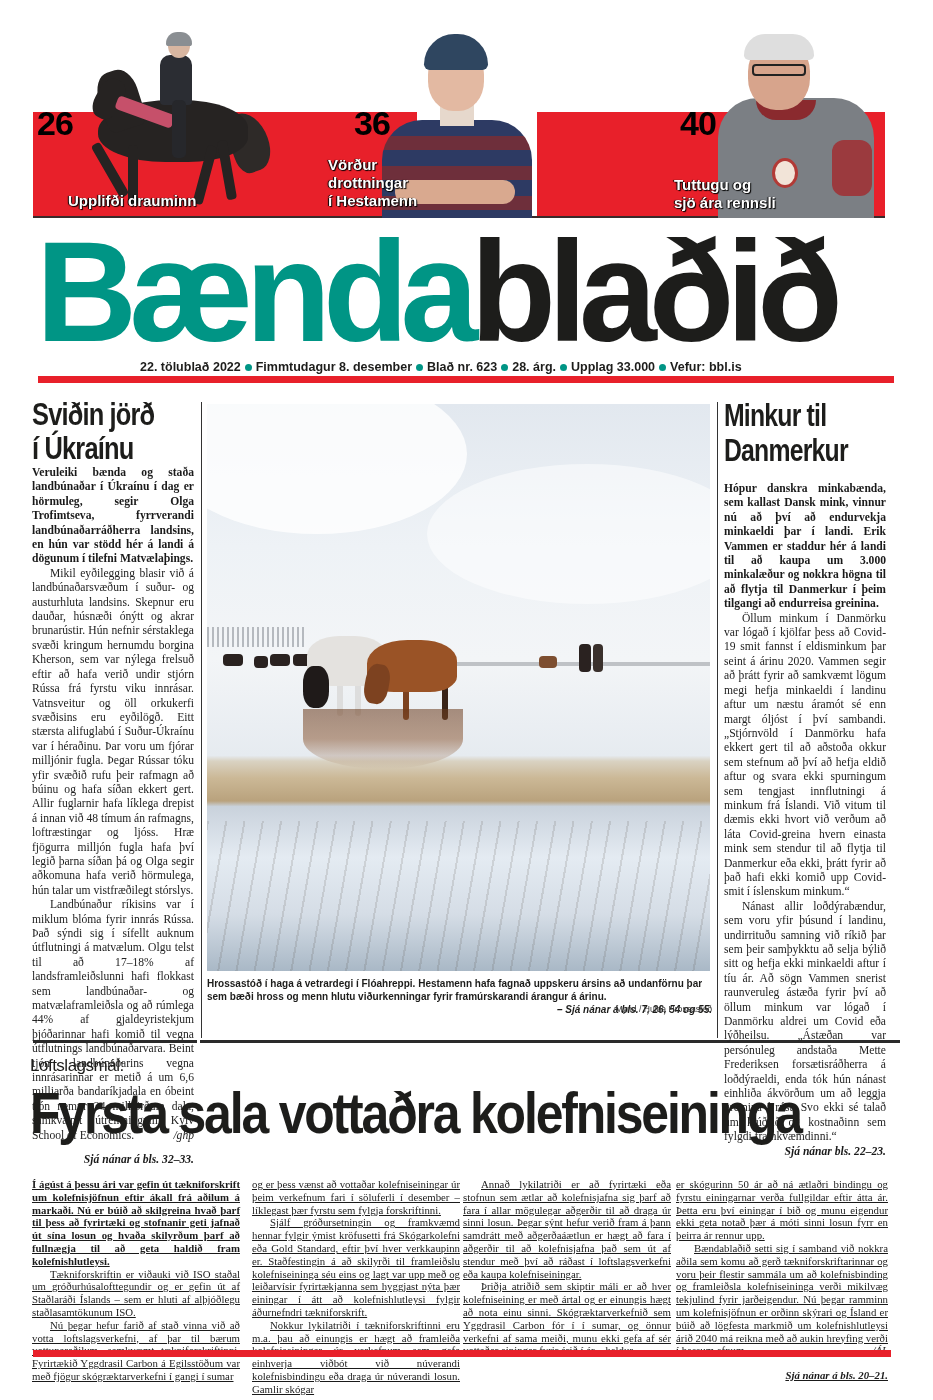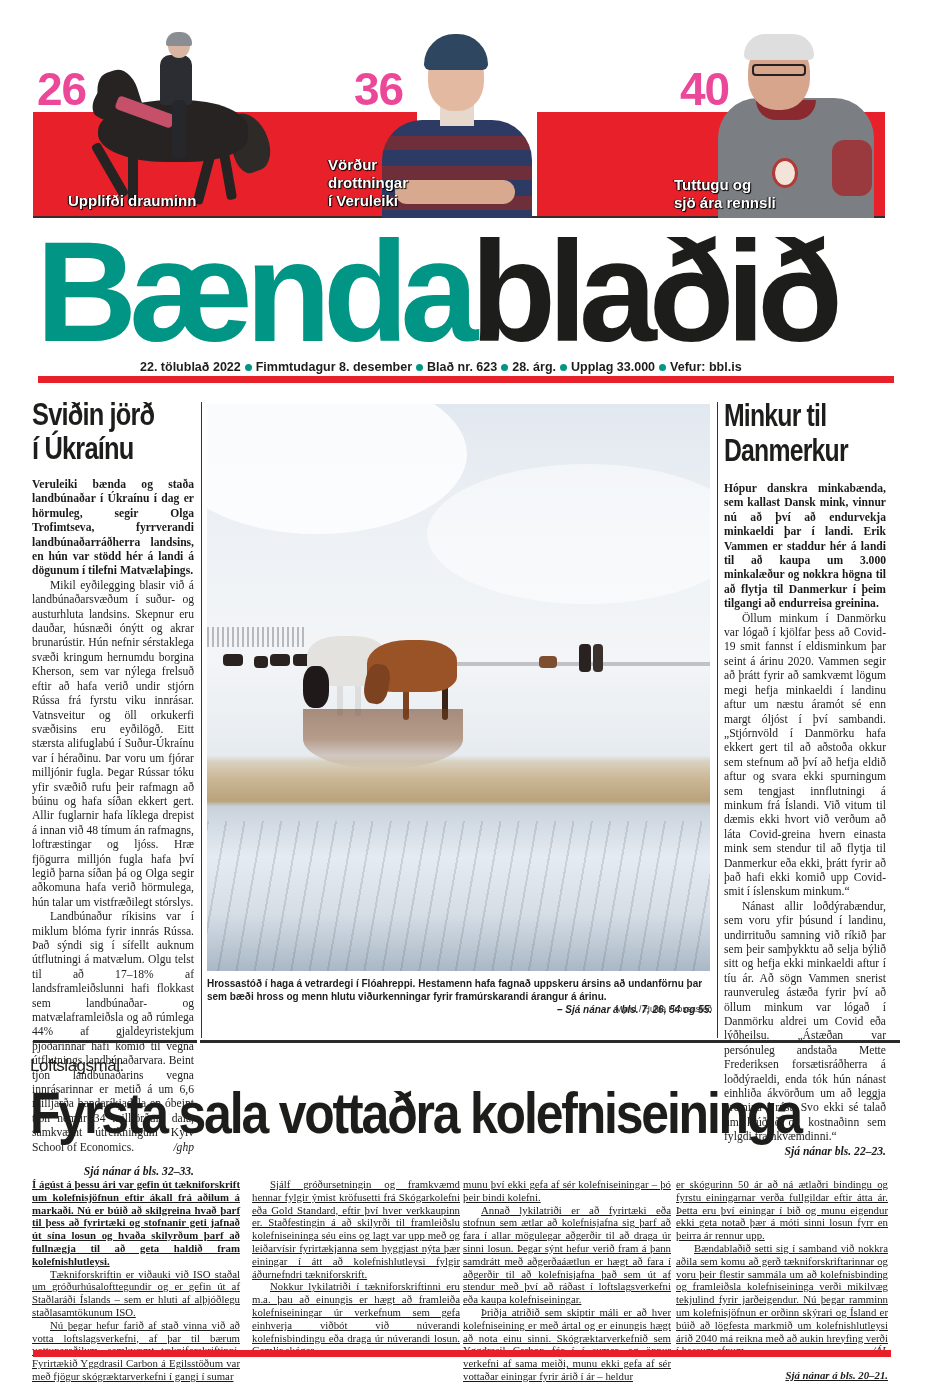--- a/index.html
+++ b/index.html
@@ -3,21 +3,21 @@
 <meta charset="utf-8">
 <style>
   * { box-sizing: border-box; margin: 0; padding: 0; }
   html, body { width: 933px; height: 1400px; background: #ffffff; overflow: hidden; }
   body { position: relative; font-family: "Liberation Serif", serif; color: #1a1a1a; }
 
   
   .teaser-band { position: absolute; left: 33px; top: 112px; width: 384px; height: 106px; background: #e8202a; }
   .teaser-band.right { left: 537px; width: 348px; }
   .teaser-band-line { position: absolute; top: 216px; height: 2px; background: #3a2a2a; }
-  .teaser-num { position: absolute; font-family: "Liberation Sans", sans-serif; font-weight: 700; font-size: 46px; color: #ec4899; letter-spacing: -1px; }
+  .teaser-num { position: absolute; font-family: "Liberation Sans", sans-serif; font-weight: 700; font-size: 34px; color: #000000; letter-spacing: -1px; margin-top: 42px; }
   .teaser-label { position: absolute; font-family: "Liberation Sans", sans-serif; font-weight: 700; font-size: 15px; line-height: 18px; color: #fff; text-shadow: 1px 1px 1px #000, -1px 0 1px #000; }
   .photo { position: absolute; }
 
   
   .horse-body { position: absolute; left: 98px; top: 100px; width: 150px; height: 62px; background: #262322; border-radius: 50% 45% 40% 45%; }
   .horse-neck { position: absolute; left: 100px; top: 70px; width: 40px; height: 60px; background: #262322; border-radius: 40% 40% 20% 20%; transform: rotate(-18deg); }
   .horse-head { position: absolute; left: 96px; top: 78px; width: 26px; height: 42px; background: #262322; border-radius: 40%; transform: rotate(28deg); }
   .horse-leg { position: absolute; width: 10px; height: 60px; background: #262322; border-radius: 4px; }
   .horse-tail { position: absolute; left: 230px; top: 112px; width: 38px; height: 60px; background: #2e2a28; border-radius: 30% 70% 60% 40%; transform: rotate(-20deg); }
   .sash { position: absolute; left: 115px; top: 105px; width: 60px; height: 14px; background: #c6506a; transform: rotate(20deg); border-radius: 4px; }
@@ -130,42 +130,42 @@
 </div>
 
 <div class="teaser-num" style="left:37px;top:62px;">26</div>
 <div class="teaser-num" style="left:354px;top:62px;">36</div>
 <div class="teaser-num" style="left:680px;top:62px;">40</div>
 
 <div class="teaser-label" style="left:48px;top:192px;margin-left:20px;">Upplifði drauminn</div>
 <div class="teaser-label" style="left:328px;top:156px;">
   <div>Vörður</div>
   <div>drottningar</div>
-  <div>í Veruleiki</div>
+  <div>í Hestamenn</div>
 </div>
 <div class="teaser-label" style="left:674px;top:176px;">
   <div>Tuttugu og</div>
   <div>sjö ára rennsli</div>
 </div>
 
 <div class="masthead">
   <span class="mast-green">Bænda</span><span class="mast-black">blaðið</span>
 </div>
 
 <div class="dateline">
   <span>22. tölublað 2022</span><span class="dot"></span><span>Fimmtudagur 8. desember</span><span class="dot"></span><span>Blað nr. 623</span><span class="dot"></span><span>28. árg.</span><span class="dot"></span><span>Upplag 33.000</span><span class="dot"></span><span>Vefur: bbl.is</span>
 </div>
 <div class="red-rule"></div>
 
 <div class="col" style="left:32px;top:398px;width:162px;">
   <div class="headline" style="font-size:31px;line-height:34px;transform:scaleX(0.82);width:200px;">
     <div>Sviðin jörð</div>
     <div>í Úkraínu</div>
   </div>
-  <div class="lede" style="margin-top:12px;">Veruleiki bænda og staða landbúnaðar í Úkraínu í dag er hörmuleg, segir Olga Trofimtseva, fyrrverandi landbúnaðarráðherra landsins, en hún var stödd hér á landi á dögunum í tilefni Matvælaþings.</div>
+  <div class="lede" style="">Veruleiki bænda og staða landbúnaðar í Úkraínu í dag er hörmuleg, segir Olga Trofimtseva, fyrrverandi landbúnaðarráðherra landsins, en hún var stödd hér á landi á dögunum í tilefni Matvælaþings.</div>
   <div class="body">
     <p>Mikil eyðilegging blasir við á landbúnaðarsvæðum í suður- og austurhluta landsins. Skepnur eru dauðar, húsnæði ónýtt og akrar brunarústir. Hún nefnir sérstaklega svæði kringum hernumdu borgina Kherson, sem var nýlega frelsuð eftir að hafa verið undir stjórn Rússa frá fyrstu viku innrásar. Vatnsveitur og öll orkukerfi svæðisins eru eyðilögð. Eitt stærsta alifuglabú í Suður-Úkraínu var í héraðinu. Þar voru um fjórar milljónir fugla. Þegar Rússar tóku yfir svæðið rufu þeir rafmagn að búinu og hafa síðan ekkert gert. Allir fuglarnir hafa líklega drepist á innan við 48 tímum án rafmagns, loftræstingar og ljóss. Hræ fjögurra milljón fugla hafa því legið þarna síðan þá og Olga segir aðkomuna hafa verið hörmulega, hún talar um vistfræðilegt stórslys.</p>
     <p><span>Landbúnaður ríkisins var í miklum blóma fyrir innrás Rússa. Það sýndi sig í sífellt auknum útflutningi á matvælum. Olgu telst til að 17–18% af landsframleiðslunni hafi flokkast sem landbúnaðar- og matvælaframleiðsla og að rúmlega 44% af gjaldeyristekjum þjóðarinnar hafi komið til vegna útflutnings landbúnaðarvara. Beint tjón landbúnaðarins vegna innrásarinnar er metið á um 6,6 milljarða bandaríkjadala en óbeint tjón nemur 34 milljörðum dala, samkvæmt útreikningum Kyiv School of Economics.</span> <span class="sig">/ghp</span></p>
   </div>
   <div class="see-more" style="margin-top:10px;clear:both;">Sjá nánar á bls. 32–33.</div>
 </div>
 <div class="vrule" style="left:201px;top:402px;height:636px;"></div>
 <div class="hrule" style="left:33px;top:1040px;width:164px;"></div>
 
 <div class="main-photo">
@@ -220,27 +220,27 @@
 
 <div class="bcol" style="left:32px;">
   <div class="lede">Í ágúst á þessu ári var gefin út tækniforskrift um kolefnisjöfnun eftir ákall frá aðilum á markaði. Nú er búið að skilgreina hvað þarf til þess að fyrirtæki og stofnanir geti jafnað út sína losun og hvaða skilyrðum þarf að fullnægja til að geta haldið fram kolefnishlutleysi.</div>
   <div class="body">
     <p>Tækniforskriftin er viðauki við ISO staðal um gróðurhúsalofttegundir og er gefin út af Staðlaráði Íslands – sem er hluti af alþjóðlegu staðlasamtökunum ISO.</p>
     <p>Nú þegar hefur farið af stað vinna við að votta loftslagsverkefni, af þar til bærum vottunaraðilum, samkvæmt tækniforskriftinni. Fyrirtækið Yggdrasil Carbon á Egilsstöðum var með fjögur skógræktarverkefni í gangi í sumar</p>
   </div>
 </div>
 <div class="bcol" style="left:252px;">
   <div class="body">
+    <p style="text-indent:0;">og er þess vænst að vottaðar kolefniseiningar úr þeim verkefnum fari í söluferli í desember – líklegast þær fyrstu sem fylgja forskriftinni.</p>
     <p>Sjálf gróðursetningin og framkvæmd hennar fylgir ýmist kröfusetti frá Skógarkolefni eða Gold Standard, eftir því hver verkkaupinn er. Staðfestingin á að skilyrði til framleiðslu kolefniseininga séu eins og lagt var upp með og leiðarvísir fyrirtækjanna sem hyggjast nýta þær einingar í átt að kolefnishlutleysi fylgir áðurnefndri tækniforskrift.</p>
     <p>Nokkur lykilatriði í tækniforskriftinni eru m.a. þau að einungis er hægt að framleiða kolefniseiningar úr verkefnum sem gefa einhverja viðbót við núverandi kolefnisbindingu eða draga úr núverandi losun. Gamlir skógar</p>
   </div>
 </div>
 <div class="bcol" style="left:463px;">
   <div class="body">
-    <p style="text-indent:0;">munu því ekki gefa af sér kolefniseiningar – þó þeir bindi kolefni.</p>
     <p>Annað lykilatriði er að fyrirtæki eða stofnun sem ætlar að kolefnisjafna sig þarf að fara í allar mögulegar aðgerðir til að draga úr sinni losun. Þegar sýnt hefur verið fram á þann samdrátt með aðgerðaáætlun er hægt að fara í aðgerðir til að kolefnisjafna það sem út af stendur með því að ráðast í loftslagsverkefni eða kaupa kolefniseiningar.</p>
     <p>Þriðja atriðið sem skiptir máli er að hver kolefniseining er með ártal og er einungis hægt að nota einu sinni. Skógræktarverkefnið sem Yggdrasil Carbon fór í í sumar, og önnur verkefni af sama meiði, munu ekki gefa af sér vottaðar einingar fyrir árið í ár – heldur</p>
   </div>
 </div>
 <div class="bcol" style="left:676px;width:212px;">
   <div class="body">
     <p style="text-indent:0;">er skógurinn 50 ár að ná ætlaðri bindingu og fyrstu einingarnar verða fullgildar eftir átta ár. Þetta eru því einingar í bið og munu eigendur ekki geta notað þær á móti sinni losun fyrr en þeirra ár rennur upp.</p>
     <p><span>Bændablaðið setti sig í samband við nokkra aðila sem komu að gerð tækniforskriftarinnar og voru þeir flestir sammála um að kolefnisbinding og framleiðsla kolefniseininga verði mikilvæg tekjulind fyrir jarðeigendur. Nú þegar ramminn um kolefnisjöfnun er orðinn skýrari og Ísland er búið að lögfesta markmið um kolefnishlutleysi árið 2040 má reikna með að aukin hreyfing verði í þessum efnum.</span> <span class="sig">/ÁL</span></p>
   </div>
   <div class="see-more" style="margin-top:12px;clear:both;font-size:10.8px;">Sjá nánar á bls. 20–21.</div>

